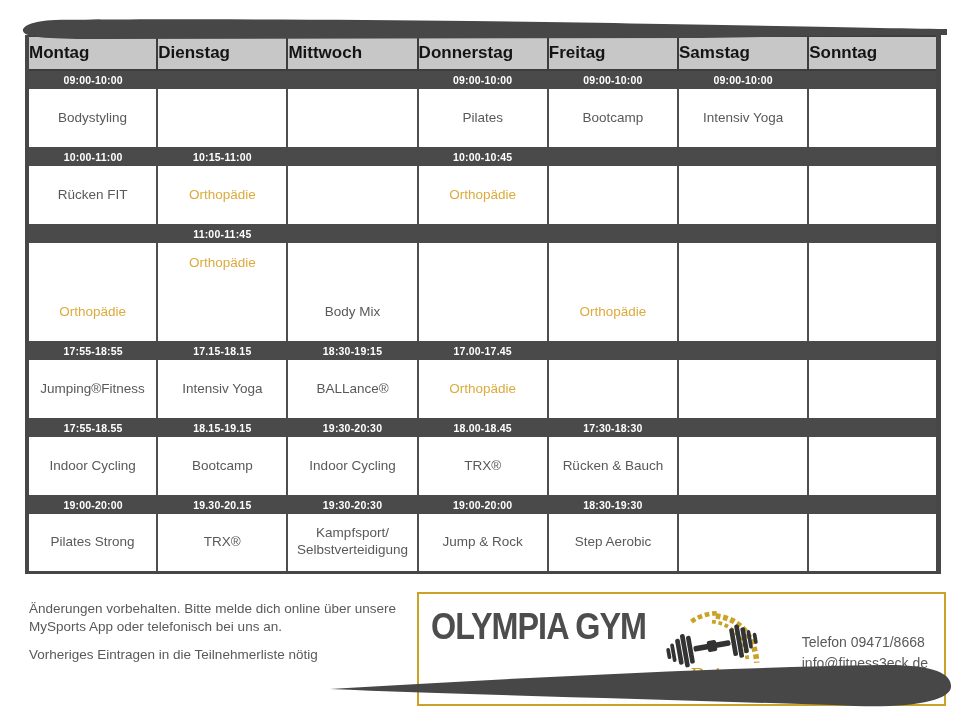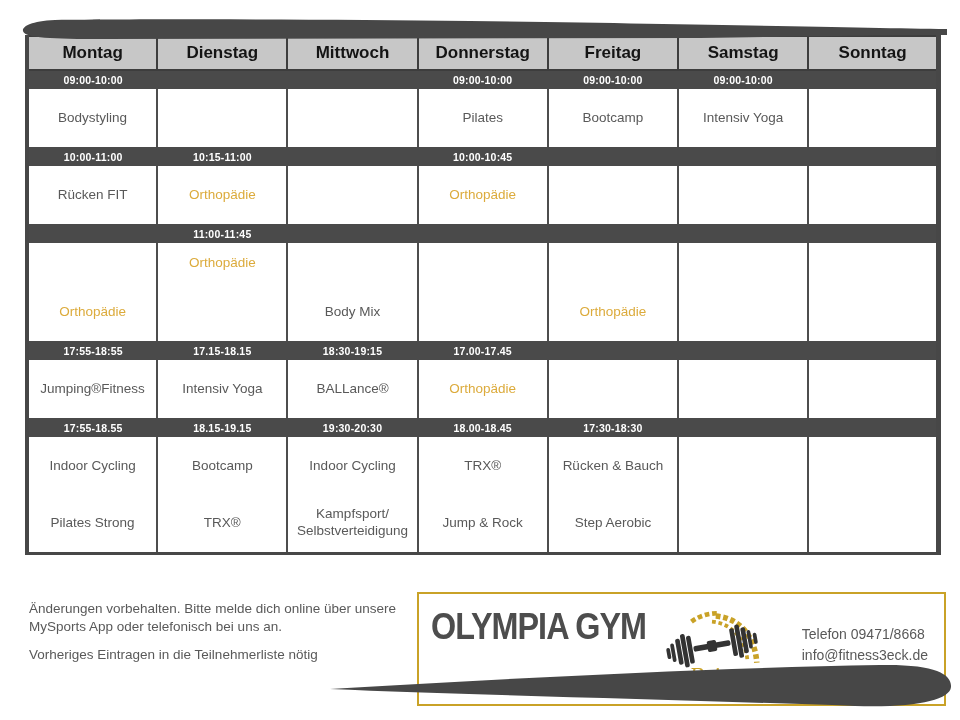--- a/index.html
+++ b/index.html
@@ -15,21 +15,21 @@
   .brush{position:absolute; z-index:6; pointer-events:none;}
   #top-brush{left:0; top:0;}
   #bottom-brush{left:0; top:655px;}
 
   
   #schedule-wrap{position:absolute; left:25px; top:35px; width:916px; z-index:2;}
   table{width:100%; border-collapse:collapse; table-layout:fixed;
         border-left:4px solid var(--ink); border-right:5px solid var(--ink);
         border-bottom:3px solid var(--ink);}
   th{height:34px; background:var(--headerbg); color:#141414; font-size:17px; font-weight:bold;
-     border:2px solid #3D3D3D; text-align:center; vertical-align:middle;}
+     border:2px solid #3D3D3D; text-align:left; vertical-align:middle;}
   tr.time-row td{height:19px; background:var(--band); color:#fff; font-size:10.5px; font-weight:bold;
      text-align:center; vertical-align:middle; border:none; letter-spacing:.2px;}
   tr.class-row{height:58px;}
   tr.class-row.compact{height:40px;}
   tr.class-row td{background:#fff; color:var(--txt); font-size:13.5px; text-align:center;
      vertical-align:middle; border-left:2px solid #4E4E4E; border-right:2px solid #4E4E4E;
      padding:2px 3px; line-height:1.25;}
   tr.class-row td.gold{color:var(--gold);}
 
   
@@ -40,21 +40,21 @@
   #notes p.first{margin-bottom:11px;}
   #notes p.gold{color:var(--gold);}
   #brand-box{flex:1; border:2px solid var(--goldline); background:#fff; position:relative;
              display:flex; align-items:flex-start; padding:14px 8px 0 12px;}
   #logo-wrap{position:relative; display:flex; align-items:flex-start;}
   #logo-wordmark{font-weight:bold; font-size:33px; color:#4D4D4D; letter-spacing:-1px;
                  transform:scale(.98,1.12); transform-origin:left center; white-space:nowrap;}
   #prime{position:absolute; left:258px; top:56px; color:var(--goldline);
          font-family:"DejaVu Serif", serif; font-style:italic; font-size:21px;}
   #prime svg{display:block; margin-top:-4px;}
-  #contact{margin-left:auto; margin-top:16px; padding-right:2px; color:var(--txt);
+  #contact{margin-left:auto; margin-top:24px; padding-right:2px; color:var(--txt);
            font-size:14px; line-height:1.5; text-align:left;}
 </style>
 </head>
 <body>
 
 <div id="poster">
 
   <svg id="top-brush" class="brush" width="960" height="45" viewBox="0 0 960 45">
     <path d="M55,20 C30,21 22,27 23,31 C24,37 44,39 95,39 L700,38 C830,36 900,35 947,35 L947,29 C860,28 700,24 470,21 C330,19 140,19 55,20 Z" fill="#474747"></path>
   </svg>
@@ -162,20 +162,29 @@
             <td>17:30-18:30</td>
             <td></td>
             <td></td>
           </tr>
           <tr class="class-row">
             <td>Indoor Cycling</td>
             <td>Bootcamp</td>
             <td>Indoor Cycling</td>
             <td>TRX®</td>
             <td>Rücken &amp; Bauch</td>
+            <td></td>
+            <td></td>
+          </tr>
+          <tr class="time-row">
+            <td>19:00-20:00</td>
+            <td>19.30-20.15</td>
+            <td>19:30-20:30</td>
+            <td>19:00-20:00</td>
+            <td>18:30-19:30</td>
             <td></td>
             <td></td>
           </tr>
           <tr class="class-row">
             <td>Pilates Strong</td>
             <td>TRX®</td>
             <td>Kampfsport/ Selbstverteidigung</td>
             <td>Jump &amp; Rock</td>
             <td>Step Aerobic</td>
             <td></td>

